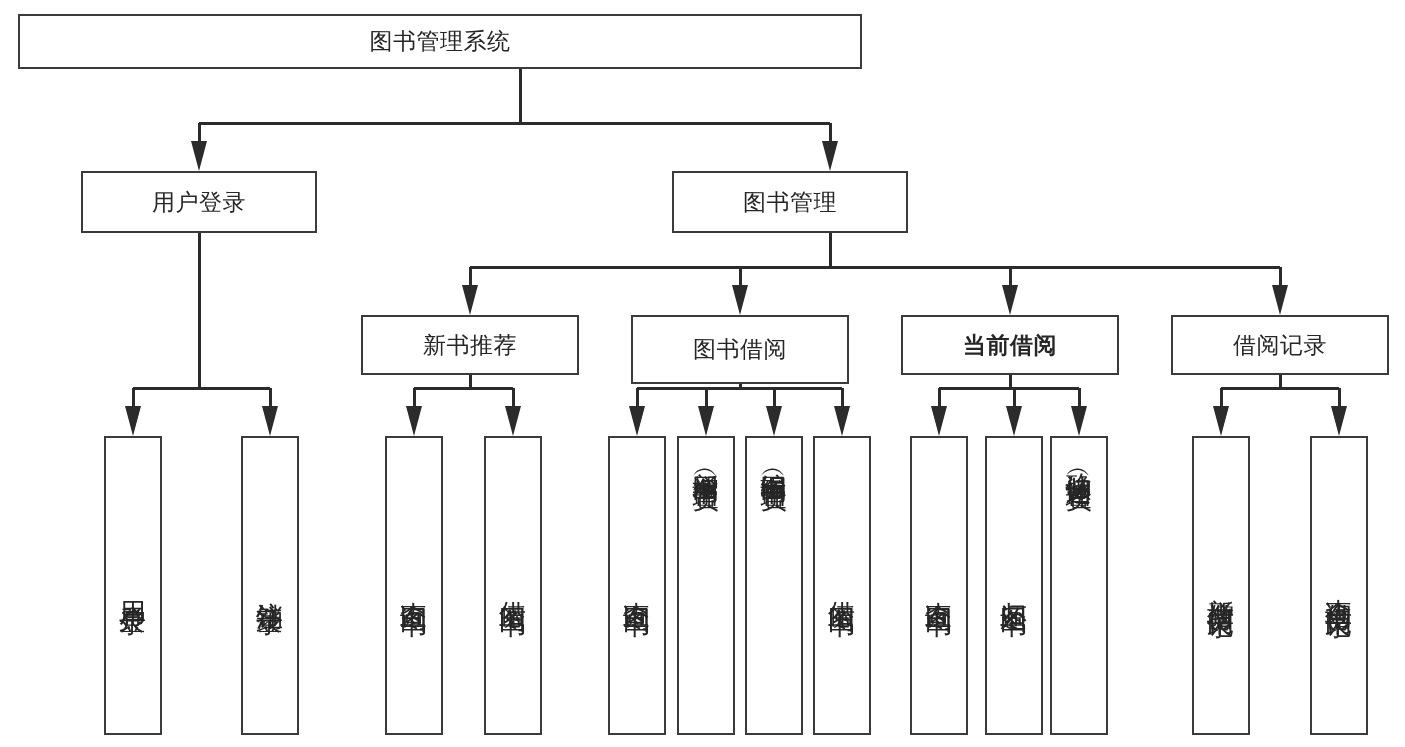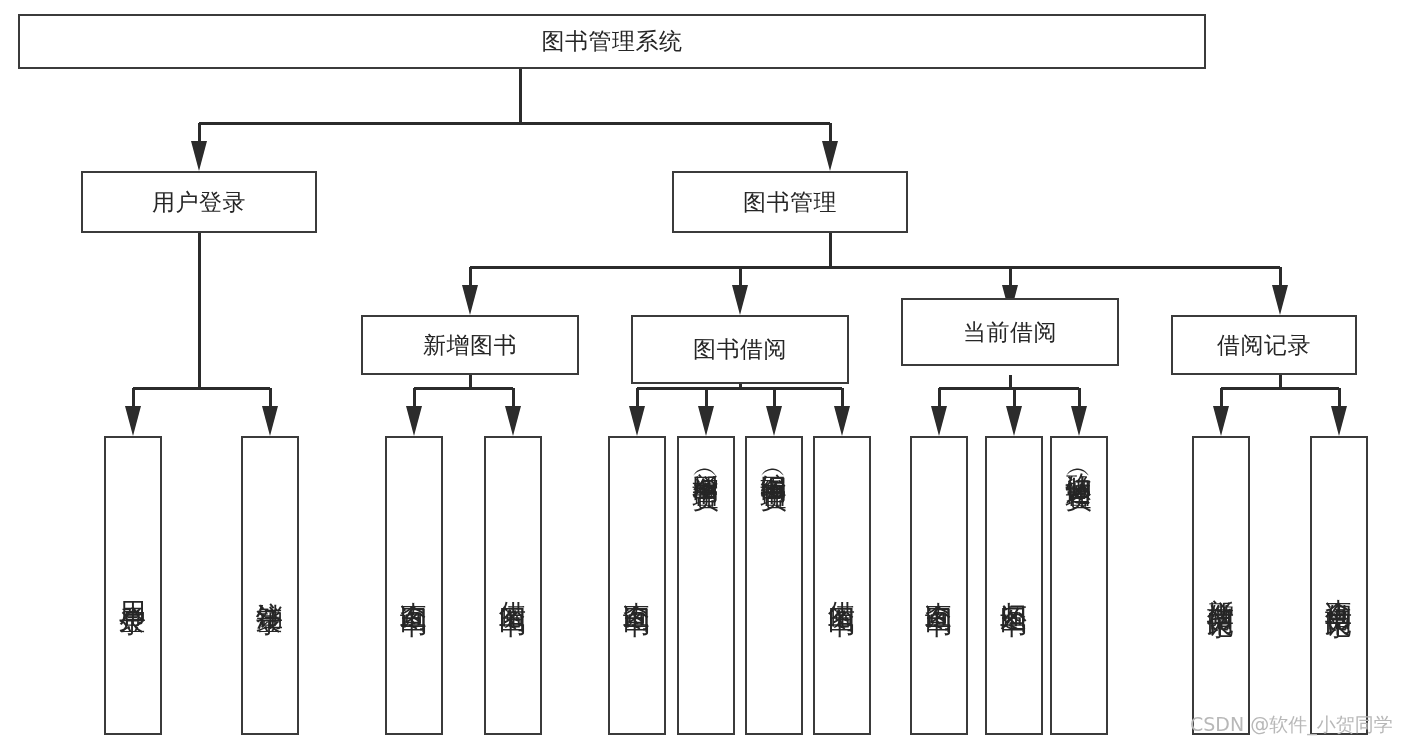--- a/index.html
+++ b/index.html
@@ -131,41 +131,41 @@
       <line x1="1079" y1="388" x2="1079" y2="408" stroke="#2b2b2b" stroke-width="3" shape-rendering="crispEdges"></line>
       <path d="M 1071 406 L 1087 406 L 1079 436 Z" fill="#2b2b2b"></path>
       <line x1="1280" y1="375" x2="1280" y2="388" stroke="#2b2b2b" stroke-width="3" shape-rendering="crispEdges"></line>
       <line x1="1221" y1="388" x2="1339" y2="388" stroke="#2b2b2b" stroke-width="3" shape-rendering="crispEdges"></line>
       <line x1="1221" y1="388" x2="1221" y2="408" stroke="#2b2b2b" stroke-width="3" shape-rendering="crispEdges"></line>
       <path d="M 1213 406 L 1229 406 L 1221 436 Z" fill="#2b2b2b"></path>
       <line x1="1339" y1="388" x2="1339" y2="408" stroke="#2b2b2b" stroke-width="3" shape-rendering="crispEdges"></line>
       <path d="M 1331 406 L 1347 406 L 1339 436 Z" fill="#2b2b2b"></path>
     </svg>
 
-  <div class="node root horizontal" style="left:18px; top:14px; width:1188px; height:55px;">
+  <div class="node root horizontal" style="left:18px; top:14px; width:844px; height:55px;">
     <span class="label">图书管理系统</span>
   </div>
 
   <div class="node horizontal" style="left:81px; top:171px; width:236px; height:62px;">
     <span class="label">用户登录</span>
   </div>
   <div class="node horizontal" style="left:672px; top:171px; width:236px; height:62px;">
     <span class="label">图书管理</span>
   </div>
 
   <div class="node horizontal" style="left:361px; top:315px; width:218px; height:60px;">
-    <span class="label">新增图书</span>
+    <span class="label">新书推荐</span>
   </div>
   <div class="node horizontal" style="left:631px; top:315px; width:218px; height:69px;">
     <span class="label">图书借阅</span>
   </div>
-  <div class="node horizontal" style="left:901px; top:298px; width:218px; height:68px;">
+  <div class="node horizontal" style="left:901px; top:315px; width:218px; height:60px;font-weight:bold;">
     <span class="label">当前借阅</span>
   </div>
-  <div class="node horizontal" style="left:1171px; top:315px; width:186px; height:60px;">
+  <div class="node horizontal" style="left:1171px; top:315px; width:218px; height:60px;">
     <span class="label">借阅记录</span>
   </div>
 
   <div class="node vertical centered" style="left:104px; top:436px; width:58px; height:299px;">
     <span class="label">用户登录</span>
   </div>
   <div class="node vertical centered" style="left:241px; top:436px; width:58px; height:299px;">
     <span class="label">注销登录</span>
   </div>
 
@@ -199,15 +199,14 @@
     <span class="label">确认归还（管理员）</span>
   </div>
 
   <div class="node vertical centered" style="left:1192px; top:436px; width:58px; height:299px;">
     <span class="label">新增借阅记录</span>
   </div>
   <div class="node vertical centered" style="left:1310px; top:436px; width:58px; height:299px;">
     <span class="label">查询借阅记录</span>
   </div>
 
-  <div id="watermark">CSDN @软件_小贺同学</div>
 
 </div>
 
 </body></html>

